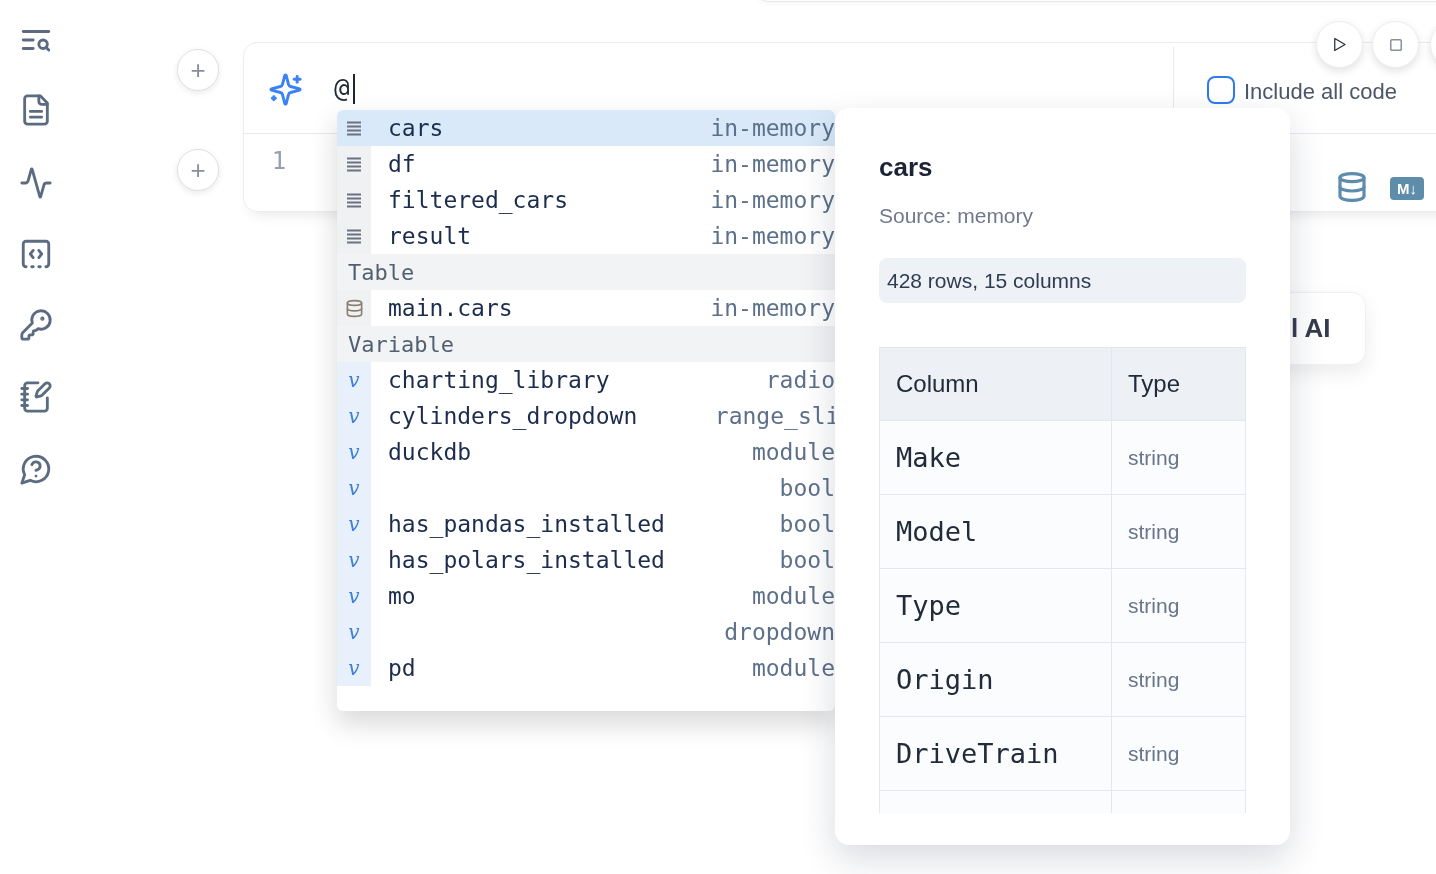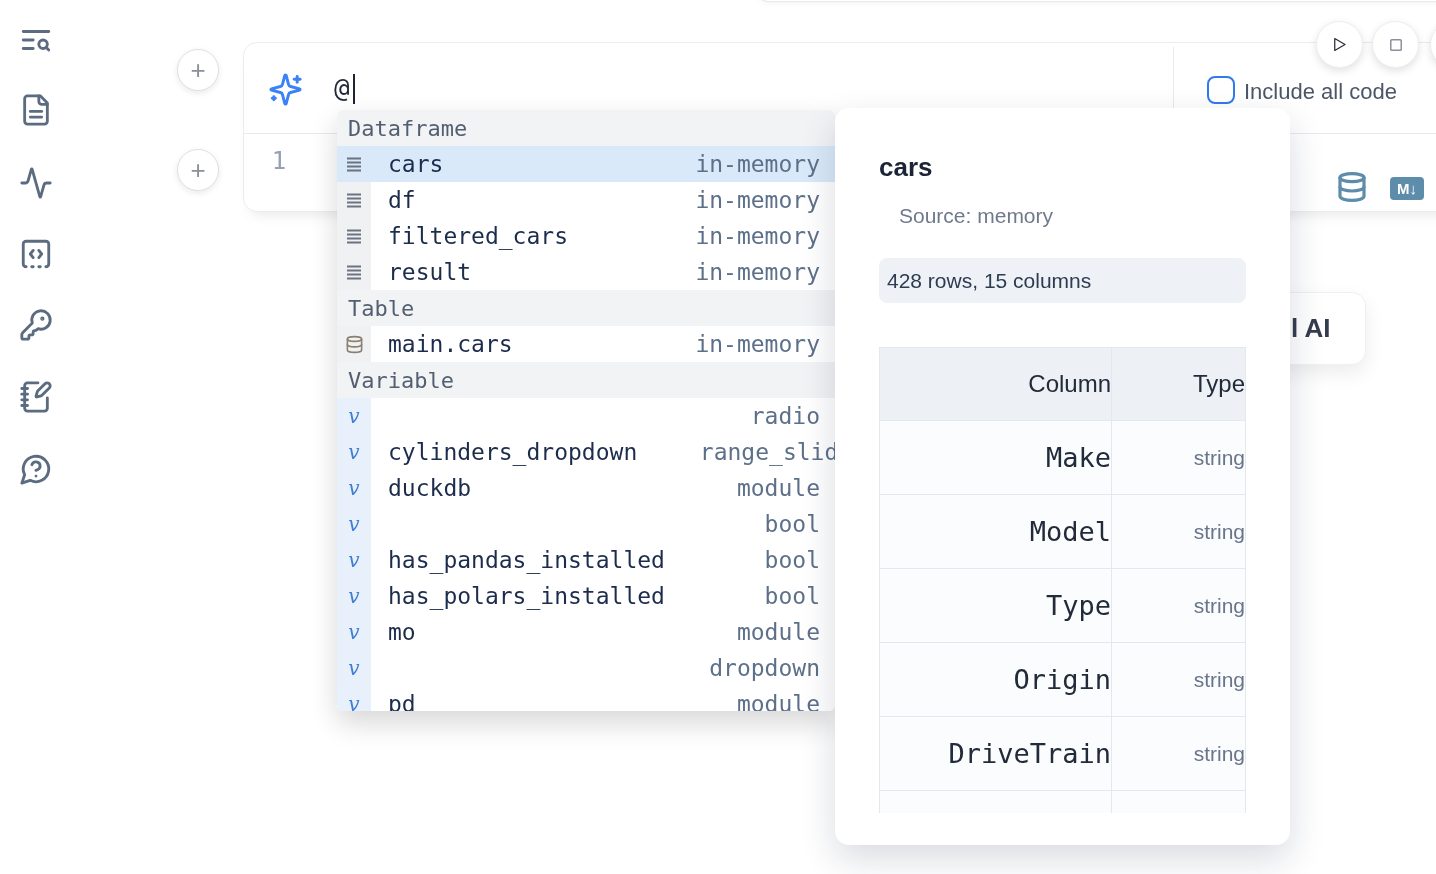--- a/index.html
+++ b/index.html
@@ -53,40 +53,40 @@
     font-family:"DejaVu Sans Mono", monospace; font-size:23px; }
   .ac-header { height:36px; background:#f2f3f5; color:#525f70; font-size:22px;
     display:flex; align-items:center; padding-left:11px; }
   .ac-row { height:36px; display:flex; align-items:center; cursor:pointer; background:#fff; }
   .ac-gutter { width:34px; height:36px; flex:none; display:flex; align-items:center; justify-content:center; }
   .ac-gutter.dataframe, .ac-gutter.table { background:#f0f1f3; }
   .ac-gutter.variable { background:#e8f1fb; }
   .ac-row.selected { background:#d9e9f9; }
   .ac-row.selected .ac-gutter { background:transparent; }
   .ac-name { margin-left:17px; color:#1c2c4c; white-space:nowrap; }
-  .ac-type { margin-left:auto; padding-right:15px; color:#5d7089; white-space:nowrap; }
+  .ac-type { margin-left:auto; color:#5d7089; white-space:nowrap; }
   .ac-type.clip { margin-right:-46px; }
   .var-glyph { font-family:"DejaVu Serif", serif; font-style:italic; font-size:20px; color:#3f7fd6; }
 
   
   .ai-frag { position:absolute; left:1268px; top:292px; width:98px; height:73px; background:#fff;
     border:1px solid #eef0f4; border-radius:14px; box-shadow:0 8px 20px rgba(0,0,0,.08); z-index:25;
     display:flex; align-items:center; cursor:pointer; overflow:hidden; }
   .ai-frag span { margin-left:22px; font-size:26px; font-weight:bold; color:#353c4e; white-space:nowrap; }
 
   
   .panel { position:absolute; left:835px; top:108px; width:455px; height:737px; background:#fff;
     border-radius:14px; box-shadow:0 14px 36px rgba(20,30,60,.16); z-index:50; }
   .panel-title { position:absolute; left:44px; top:44px; font-size:26px; font-weight:bold; color:#1b2334; }
-  .panel-source { position:absolute; left:44px; top:96px; font-size:21px; color:#70798c;margin-left:20px; }
+  .panel-source { position:absolute; left:44px; top:96px; font-size:21px; color:#70798c; }
   .panel-badge { position:absolute; left:44px; top:150px; width:367px; height:45px; background:#eef2f7;
     border-radius:8px; display:flex; align-items:center; padding-left:8px; font-size:21px; color:#2f3b50; }
   .tbl-wrap { position:absolute; left:44px; top:239px; width:368px; height:466px; overflow:hidden; }
   table.schema { border-collapse:collapse; width:367px; }
-  .schema th, .schema td { border:1px solid #e4e8ee; text-align:right; padding-left:16px; }
+  .schema th, .schema td { border:1px solid #e4e8ee; text-align:left; padding-left:16px; }
   .schema th { height:73px; background:#edf0f5; font-size:24px; font-weight:normal; color:#222b3a; }
   .schema th.type-col, .schema td.type-col { width:134px; }
   .schema td { height:74px; background:#fbfcfd; }
   .schema td.name-col { font-family:"DejaVu Sans Mono", monospace; font-size:27px; color:#222b3a; }
   .schema td.type-col { font-size:21px; color:#68758a; }
 </style>
 </head>
 <body>
 
 <div class="sidebar">
@@ -171,21 +171,20 @@
       <rect x="5" y="5" width="14" height="14" rx="1.5"></rect>
     </svg>
 </div>
 <div class="circle-btn" style="left:1430px; top:21px;"></div>
 
 <div class="ai-frag">
   <span>l AI</span>
 </div>
 
 <div class="ac" id="ac-list">
-    <div class="ac-header">Dataframe</div>
     <div class="ac-row selected">
       <span class="ac-gutter dataframe">
   <svg width="20" height="20" viewBox="0 0 20 20" fill="none" stroke="#6b7280" stroke-width="1.8">
     <path d="M3 4.5h14M3 8.5h14M3 12.5h14M3 16.5h14"></path>
   </svg>
 </span>
       <span class="ac-name">cars</span>
       <span class="ac-type">in-memory</span>
     </div>
     <div class="ac-row">
@@ -225,20 +224,21 @@
   </svg>
 </span>
       <span class="ac-name">main.cars</span>
       <span class="ac-type">in-memory</span>
     </div>
     <div class="ac-header">Variable</div>
     <div class="ac-row">
       <span class="ac-gutter variable">
   <span class="var-glyph">v</span>
 </span>
+      <span class="ac-name">charting_library</span>
       <span class="ac-type">radio</span>
     </div>
     <div class="ac-row">
       <span class="ac-gutter variable">
   <span class="var-glyph">v</span>
 </span>
       <span class="ac-name">cylinders_dropdown</span>
       <span class="ac-type clip">range_slider</span>
     </div>
     <div class="ac-row">

